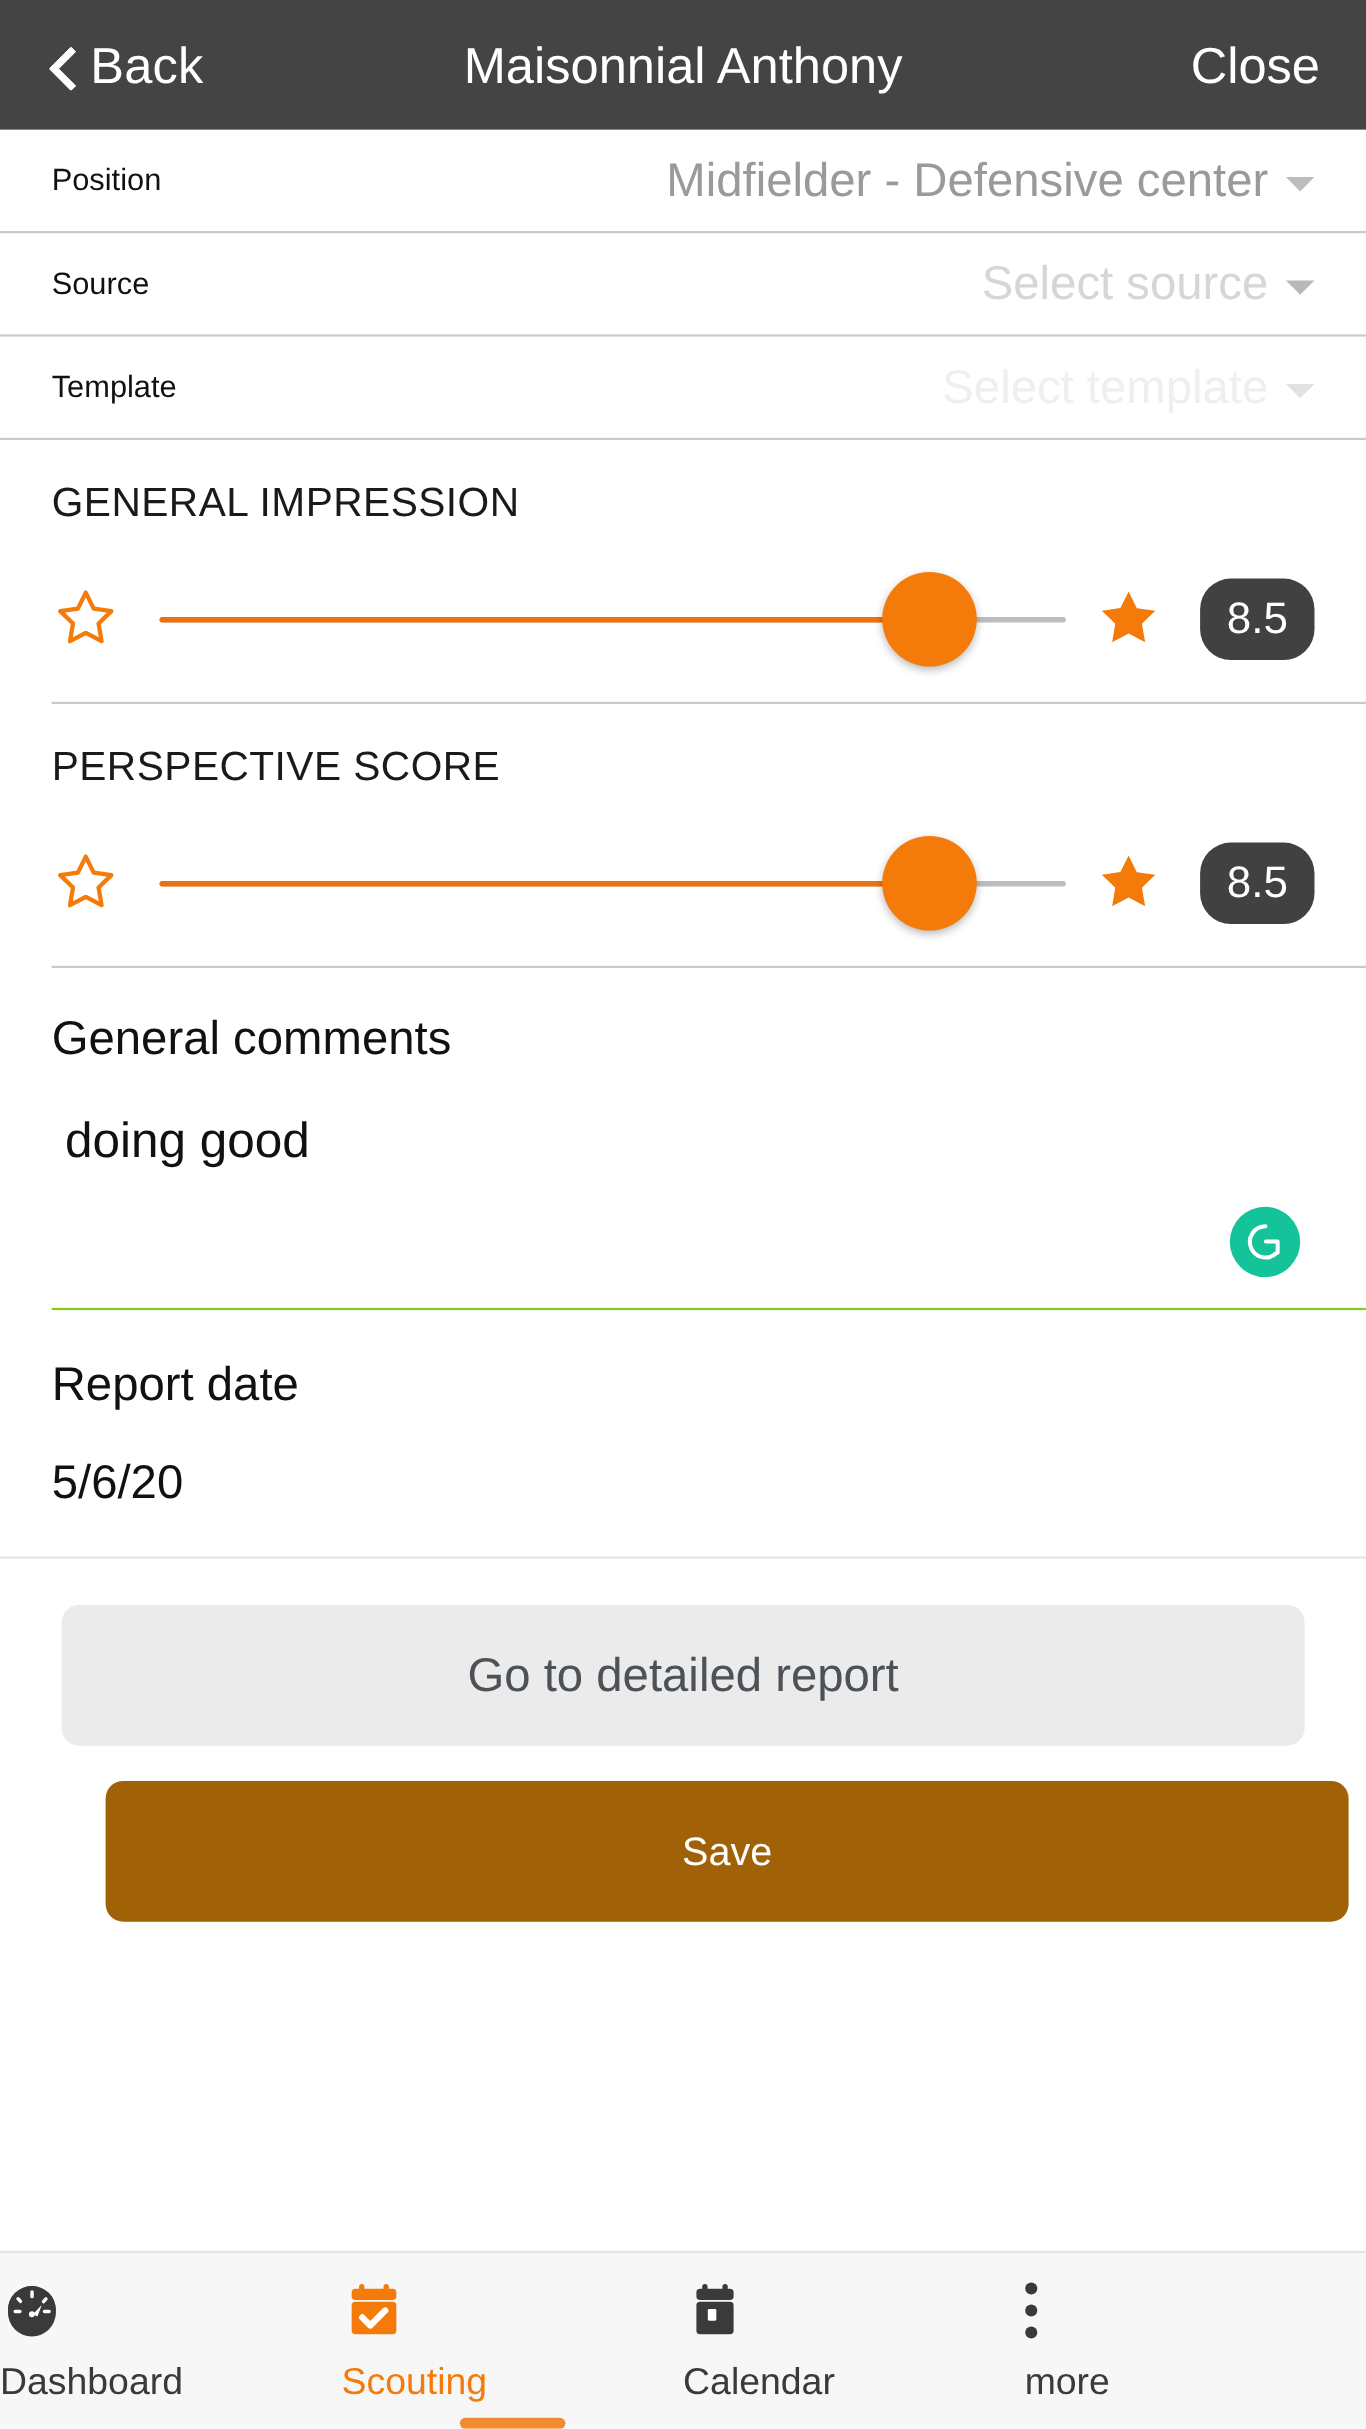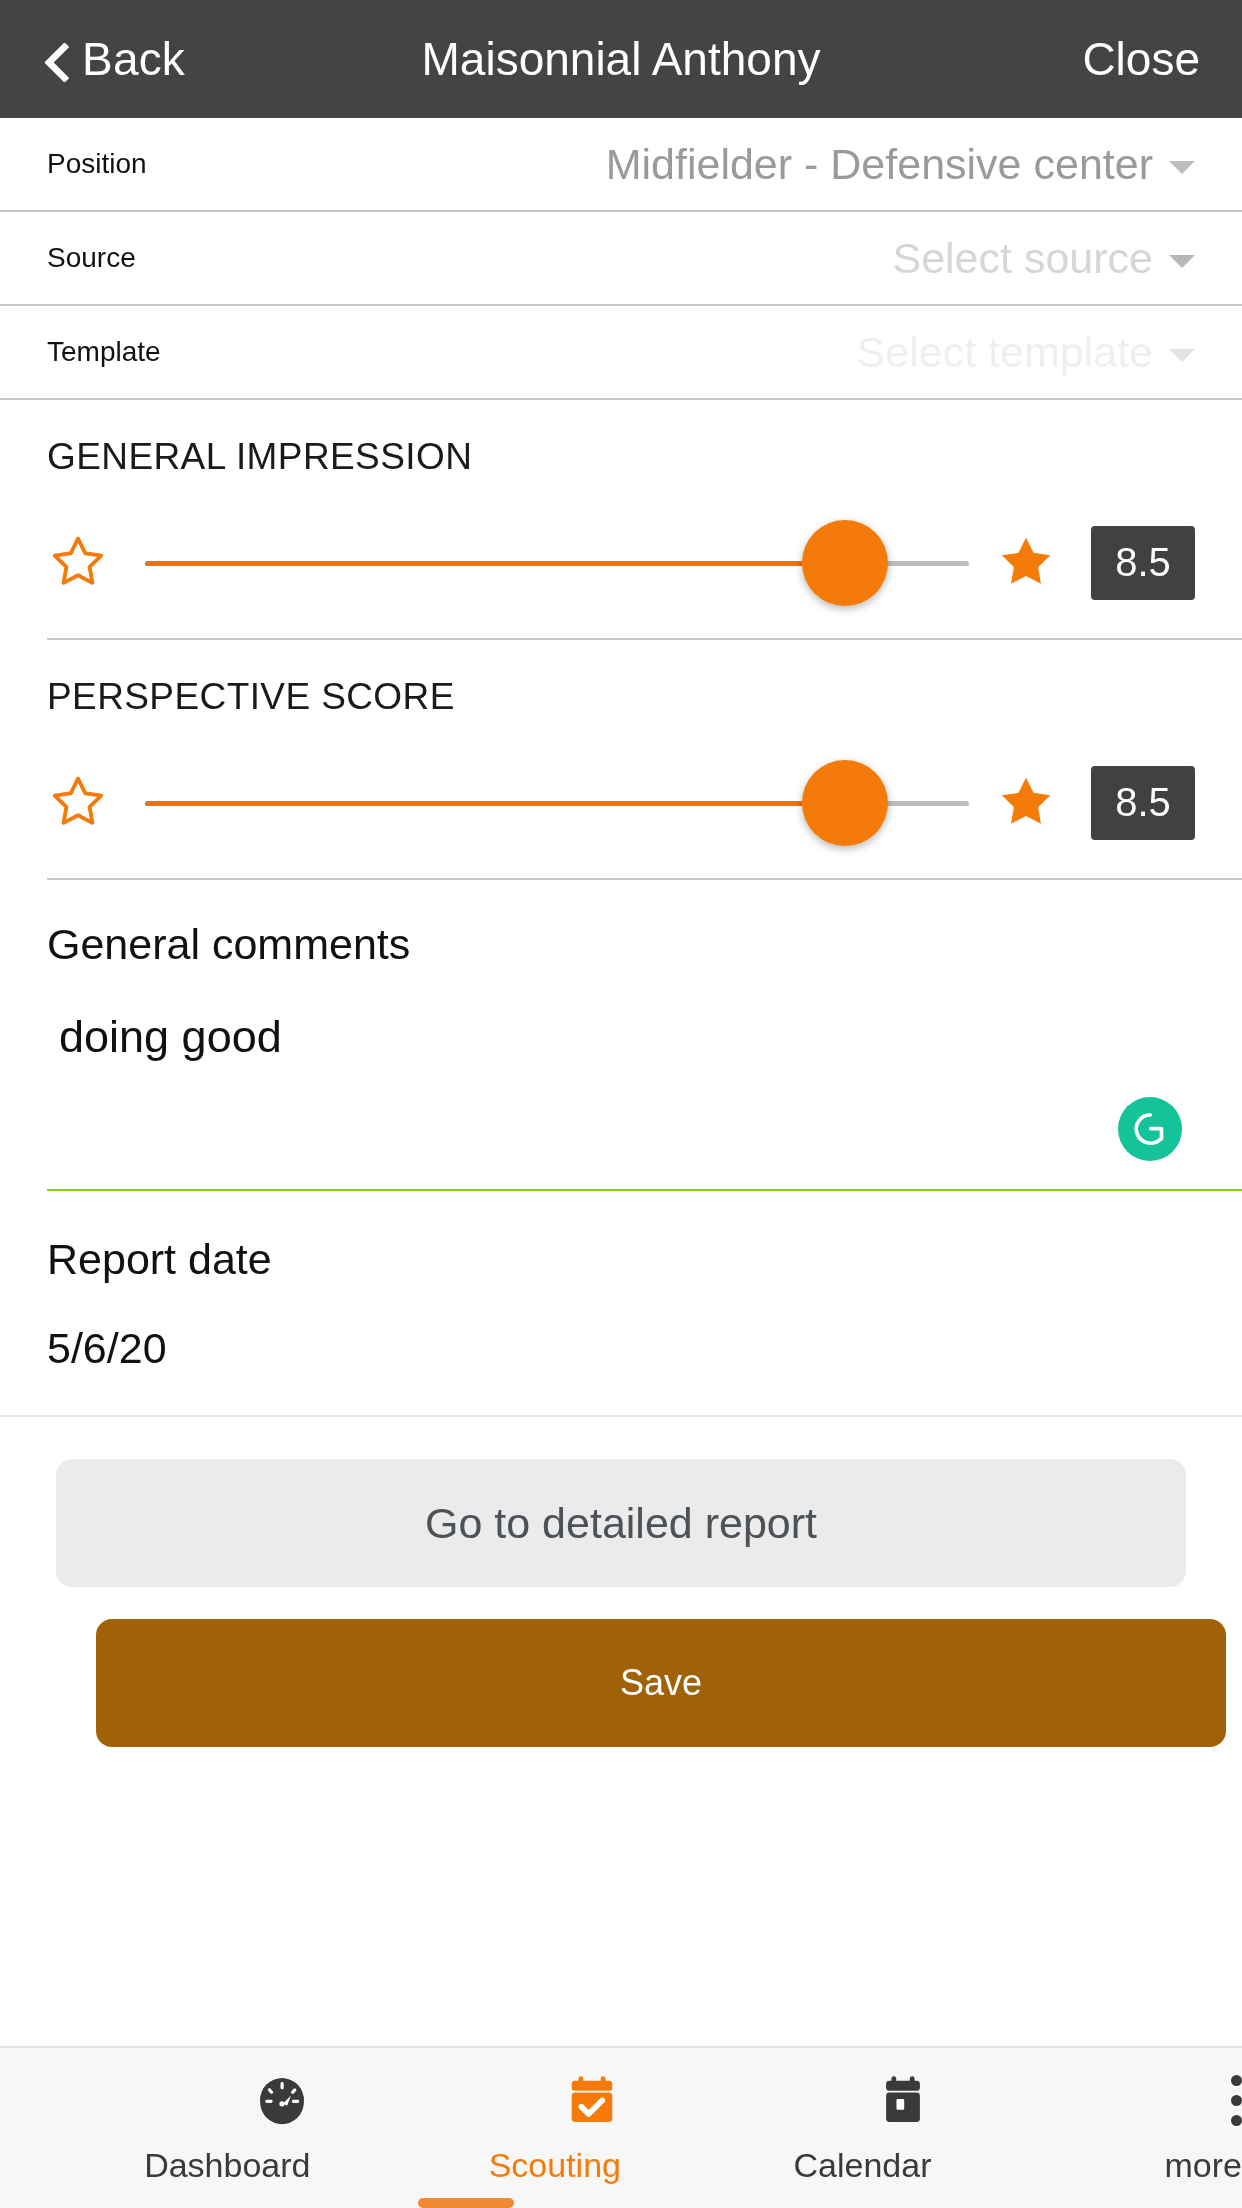--- a/index.html
+++ b/index.html
@@ -93,21 +93,21 @@
   .thumb {
     position:absolute; top:50%;
     width: 86px; height: 86px; margin-top:-43px; margin-left:-43px;
     background:#f47b0a; border-radius:50%;
     box-shadow: 0 3px 8px rgba(0,0,0,.28);
   }
   .score-badge {
     flex: 0 0 auto;
     background:#414141; color:#ffffff;
     font-size: 40px; line-height: 1;
-    padding: 16px 24px 18px; border-radius: 4px;
+    padding: 16px 24px 18px; border-radius: 28px;
     margin-left: 34px; min-width: 104px; text-align:center;
   }
 
   
   .comments-block { margin-left: 47px; border-bottom: 2px solid #84cc16; padding-bottom: 18px; }
   .comments-label { font-size: 43px; color:#111; padding: 40px 0 0 0; }
   .comments-text {
     font-size: 45px; color:#111; padding: 42px 0 0 12px;
   }
   .grammarly-row { display:flex; justify-content:flex-end; padding: 34px 60px 10px 0; }
@@ -137,22 +137,22 @@
   }
 
   
   .tabbar {
     flex: 0 0 162px; height: 162px;
     background:#f7f7f7; border-top: 2px solid #e3e3e3;
     display:flex; align-items:flex-start;
   }
   .tab {
     flex:1 1 0; height:100%; position:relative;
-    display:flex; flex-direction:column; align-items:flex-end;
-    padding-top: 22px; cursor:pointer;padding-left:20px;
+    display:flex; flex-direction:column; align-items:flex-start;
+    padding-top: 22px; cursor:pointer;
   }
   .tab-icon { height: 60px; display:flex; align-items:center; justify-content:center; }
   .tab-label { font-size: 34px; margin-top: 16px; color:#3a3a3a; }
   .tab.active .tab-label { color:#f47b0a; }
   .tab-underline {
     position:absolute; bottom: 0; left: 50%; transform: translateX(-50%);
     width: 96px; height: 10px; background:#f08a33; border-radius:5px;
   }
   .dots { display:flex; flex-direction:column; gap:9px; align-items:center; justify-content:center; height:60px;}
   .dot { width: 11px; height: 11px; background:#3a3a3a; border-radius:50%; }

